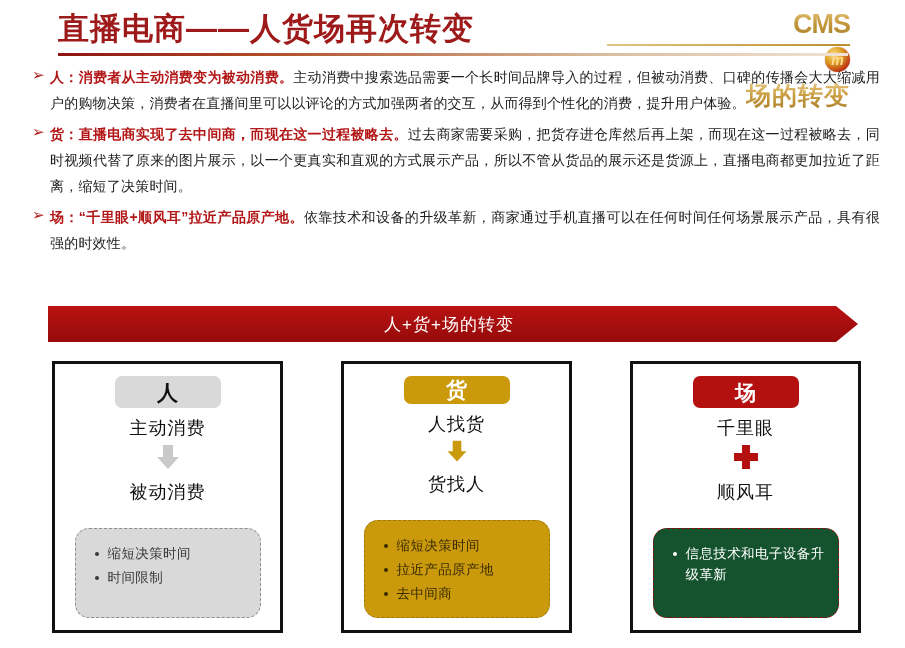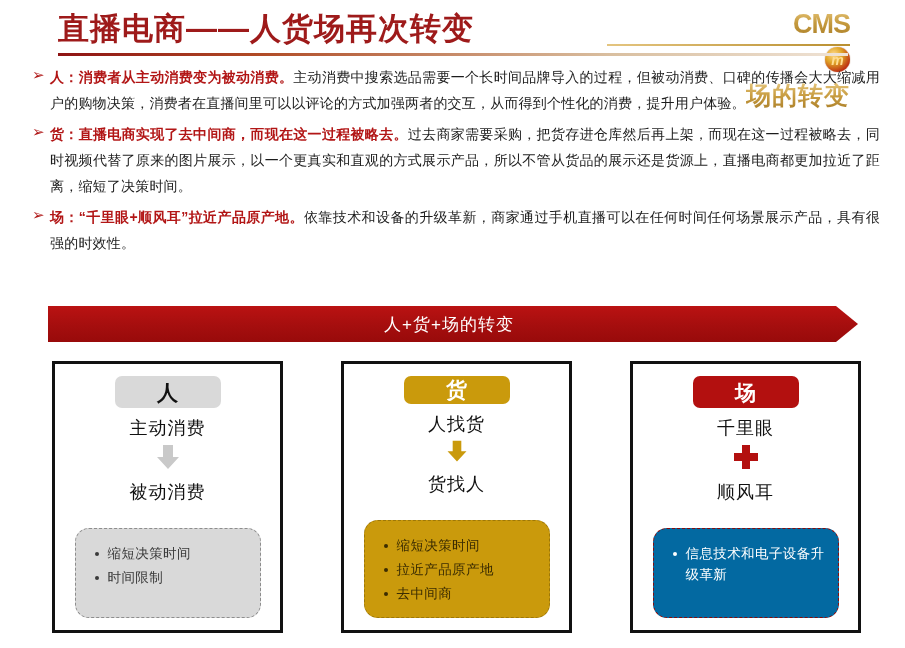--- a/index.html
+++ b/index.html
@@ -104,21 +104,21 @@
   .plus{
     margin-top:4px;margin-bottom:2px;width:26px;height:26px;display:block;
   }
 
   .panel{
     margin-top:24px;width:186px;flex:1 1 auto;margin-bottom:12px;
     border-radius:14px;box-sizing:border-box;padding:14px 10px 10px 14px;
   }
   .panel.grey{background:#D9D9D9;border:1px dashed #8d8d8d;}
   .panel.gold{background:#CA9A0C;border:1px dashed #9d7708;}
-  .panel.red{background:#0369a1;border:1px dashed #8a0b0b;}
+  .panel.red{background:#14532d;border:1px dashed #8a0b0b;}
 
   .panel ul{margin:0;padding:0 0 0 18px;list-style:none;}
   .panel li{
     position:relative;font-size:13.5px;line-height:21px;letter-spacing:.4px;
     margin-bottom:3px;
   }
   .panel li:before{
     content:"";position:absolute;left:-13px;top:9px;
     width:4px;height:4px;border-radius:50%;background:currentColor;
   }

